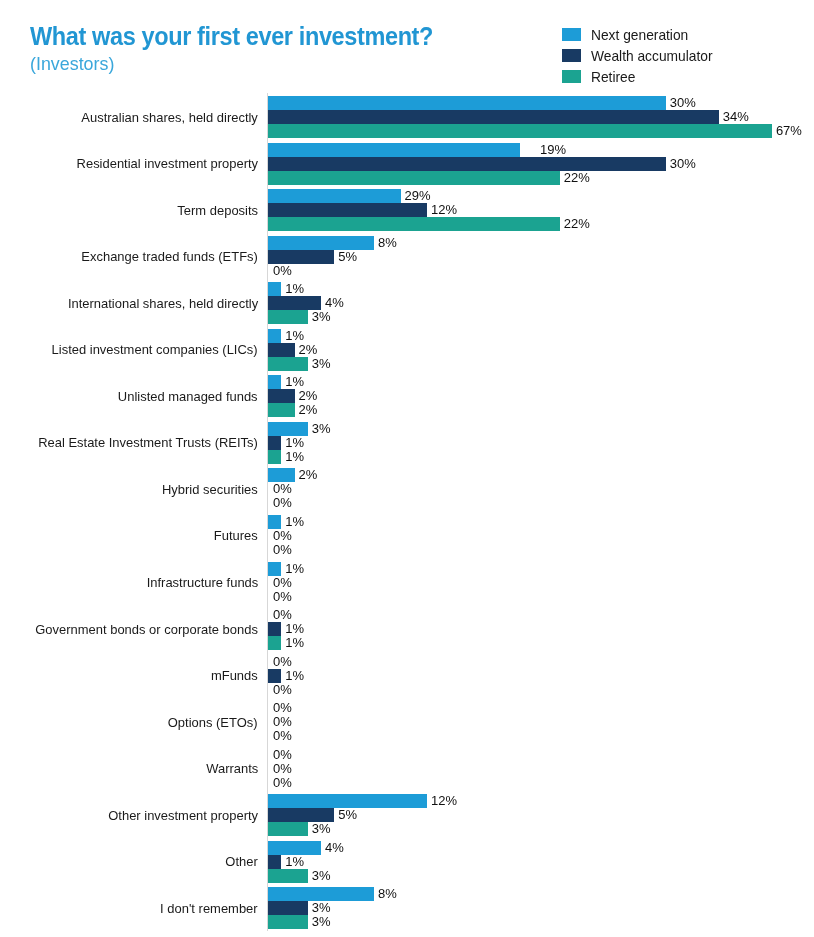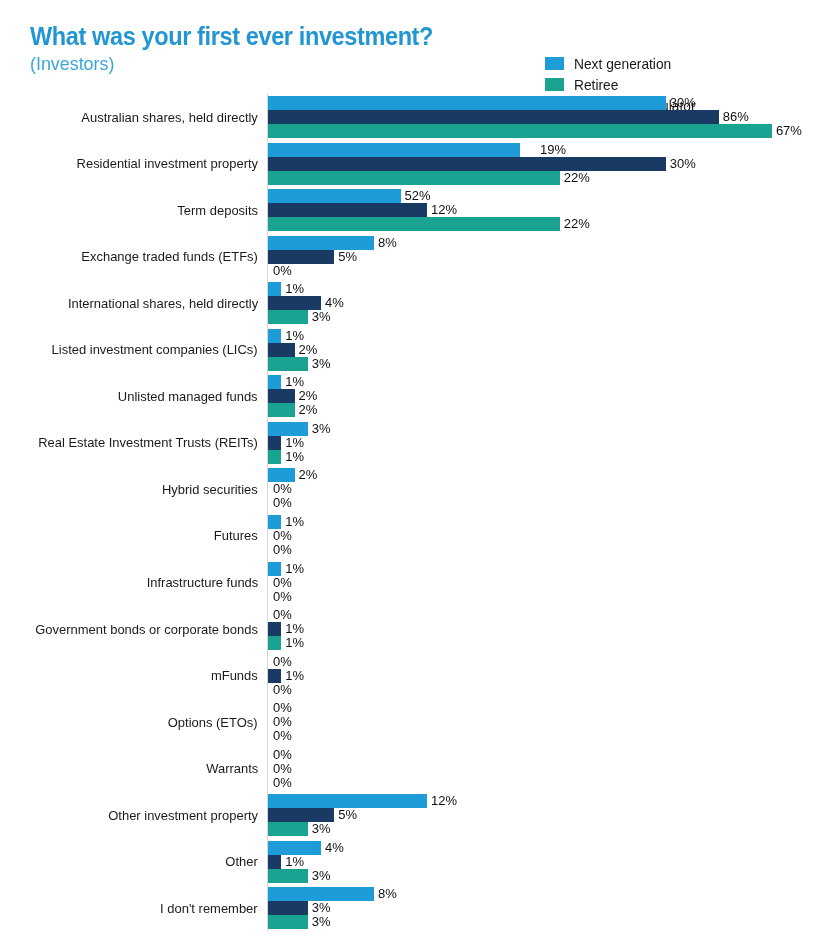--- a/index.html
+++ b/index.html
@@ -19,21 +19,21 @@
     font-size: 25px; font-weight: bold; color: #2196d3;
     letter-spacing: -0.4px; line-height: 28px; white-space: nowrap;
     transform: scaleX(0.94); transform-origin: left center;
   }
   .chart-subtitle {
     font-size: 19px; color: #3aa7db; line-height: 24px;
     margin-top: 2px; white-space: nowrap;
     transform: scaleX(0.94); transform-origin: left center;
   }
 
-  .legend { position: absolute; left: 545px; top: 24px; margin-top: 29px; }
+  .legend { position: absolute; left: 562px; top: 24px; }
   .legend-row { display: flex; align-items: center; height: 21px; }
   .legend-swatch { width: 19px; height: 13px; flex: 0 0 19px; }
   .legend-label {
     font-size: 14.5px; color: #1a1a1a; margin-left: 10px;
     white-space: nowrap; transform: scaleX(0.95); transform-origin: left center;
   }
 
   
   .plot { position: absolute; left: 0; top: 92px; width: 814px; height: 845px; }
   .axis-line {
@@ -72,44 +72,44 @@
     <div class="title-block">
       <div class="chart-title">What was your first ever investment?</div>
       <div class="chart-subtitle">(Investors)</div>
     </div>
     <div class="legend" id="legend">
         <div class="legend-row">
           <span class="legend-swatch" style="background: rgb(29, 156, 215);"></span>
           <span class="legend-label">Next generation</span>
         </div>
         <div class="legend-row">
+          <span class="legend-swatch" style="background: rgb(24, 58, 99);"></span>
+          <span class="legend-label">Wealth accumulator</span>
+        </div>
+        <div class="legend-row">
           <span class="legend-swatch" style="background: rgb(27, 163, 145);"></span>
           <span class="legend-label">Retiree</span>
-        </div>
-        <div class="legend-row">
-          <span class="legend-swatch" style="background: rgb(24, 58, 99);"></span>
-          <span class="legend-label">Wealth accumulator</span>
         </div>
       </div>
   </div>
 
   <div class="plot" id="plot">
     <div class="axis-line"></div>
   <div class="group" style="top: 4px;">
         <div class="cat-label">
           <span>Australian shares, held directly</span>
         </div>
         <div class="bars">
           <div class="bar-row">
             <div class="bar" style="width: 397.8px; background: rgb(29, 156, 215);"></div>
             <div class="bar-value" style="left: 401.8px;">30%</div>
           </div>
           <div class="bar-row">
             <div class="bar" style="width: 450.84px; background: rgb(24, 58, 99);"></div>
-            <div class="bar-value" style="left: 454.84px;">86%</div>
+            <div class="bar-value" style="left: 454.84px;">34%</div>
           </div>
           <div class="bar-row">
             <div class="bar" style="width: 503.88px; background: rgb(27, 163, 145);"></div>
             <div class="bar-value" style="left: 507.88px;">67%</div>
           </div>
         </div>
       </div>
       <div class="group" style="top: 50.55px;">
         <div class="cat-label">
           <span>Residential investment property</span>
@@ -129,21 +129,21 @@
           </div>
         </div>
       </div>
       <div class="group" style="top: 97.1px;">
         <div class="cat-label">
           <span>Term deposits</span>
         </div>
         <div class="bars">
           <div class="bar-row">
             <div class="bar" style="width: 132.6px; background: rgb(29, 156, 215);"></div>
-            <div class="bar-value" style="left: 136.6px;">52%</div>
+            <div class="bar-value" style="left: 136.6px;">29%</div>
           </div>
           <div class="bar-row">
             <div class="bar" style="width: 159.12px; background: rgb(24, 58, 99);"></div>
             <div class="bar-value" style="left: 163.12px;">12%</div>
           </div>
           <div class="bar-row">
             <div class="bar" style="width: 291.72px; background: rgb(27, 163, 145);"></div>
             <div class="bar-value" style="left: 295.72px;">22%</div>
           </div>
         </div>

